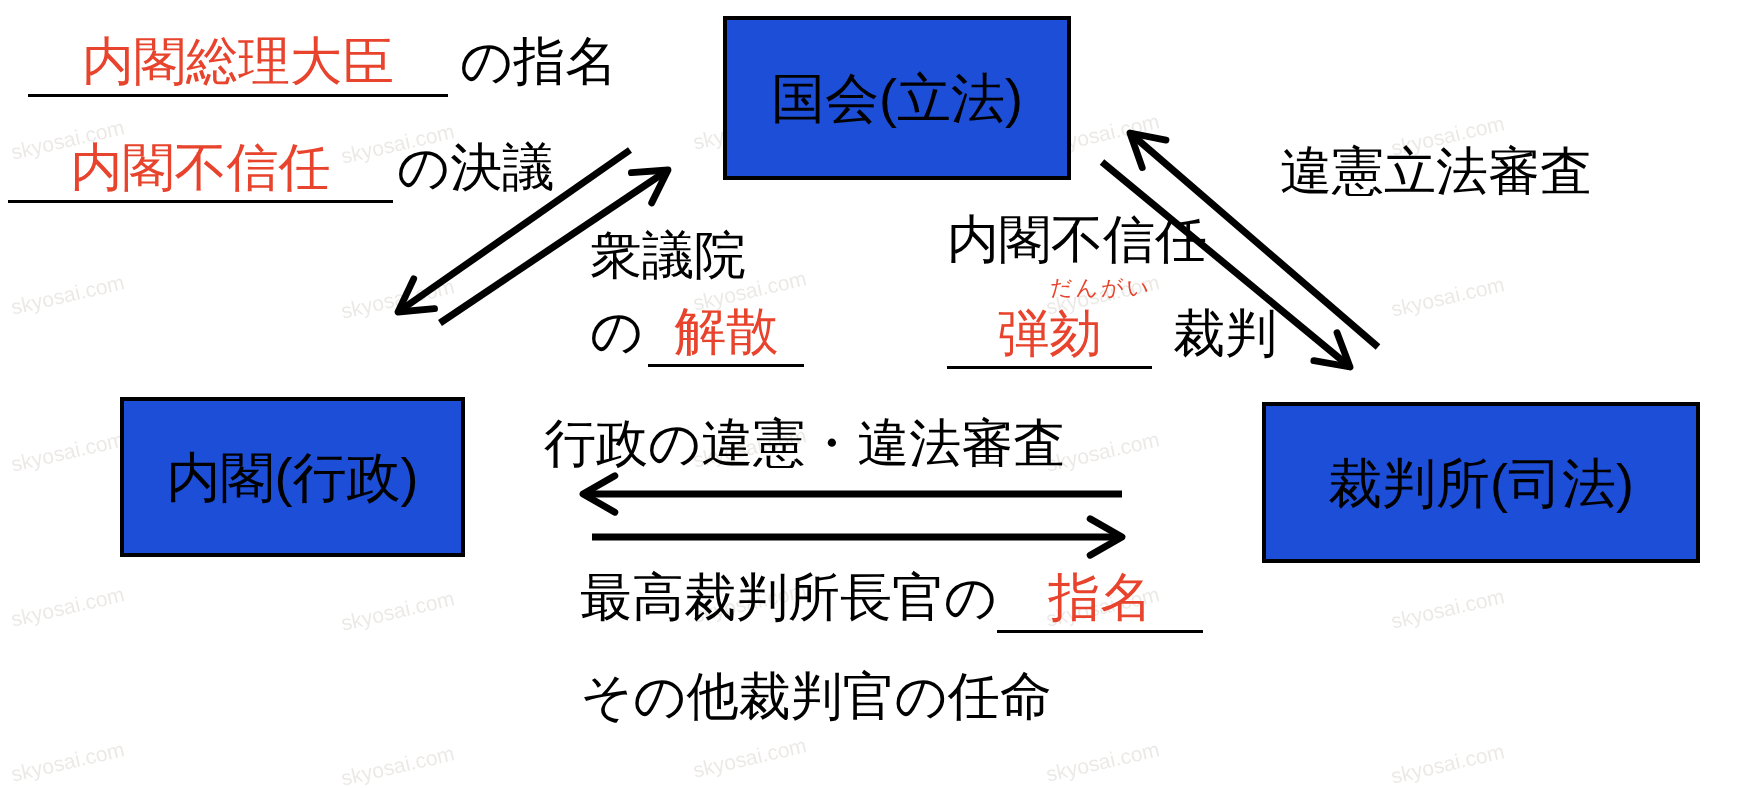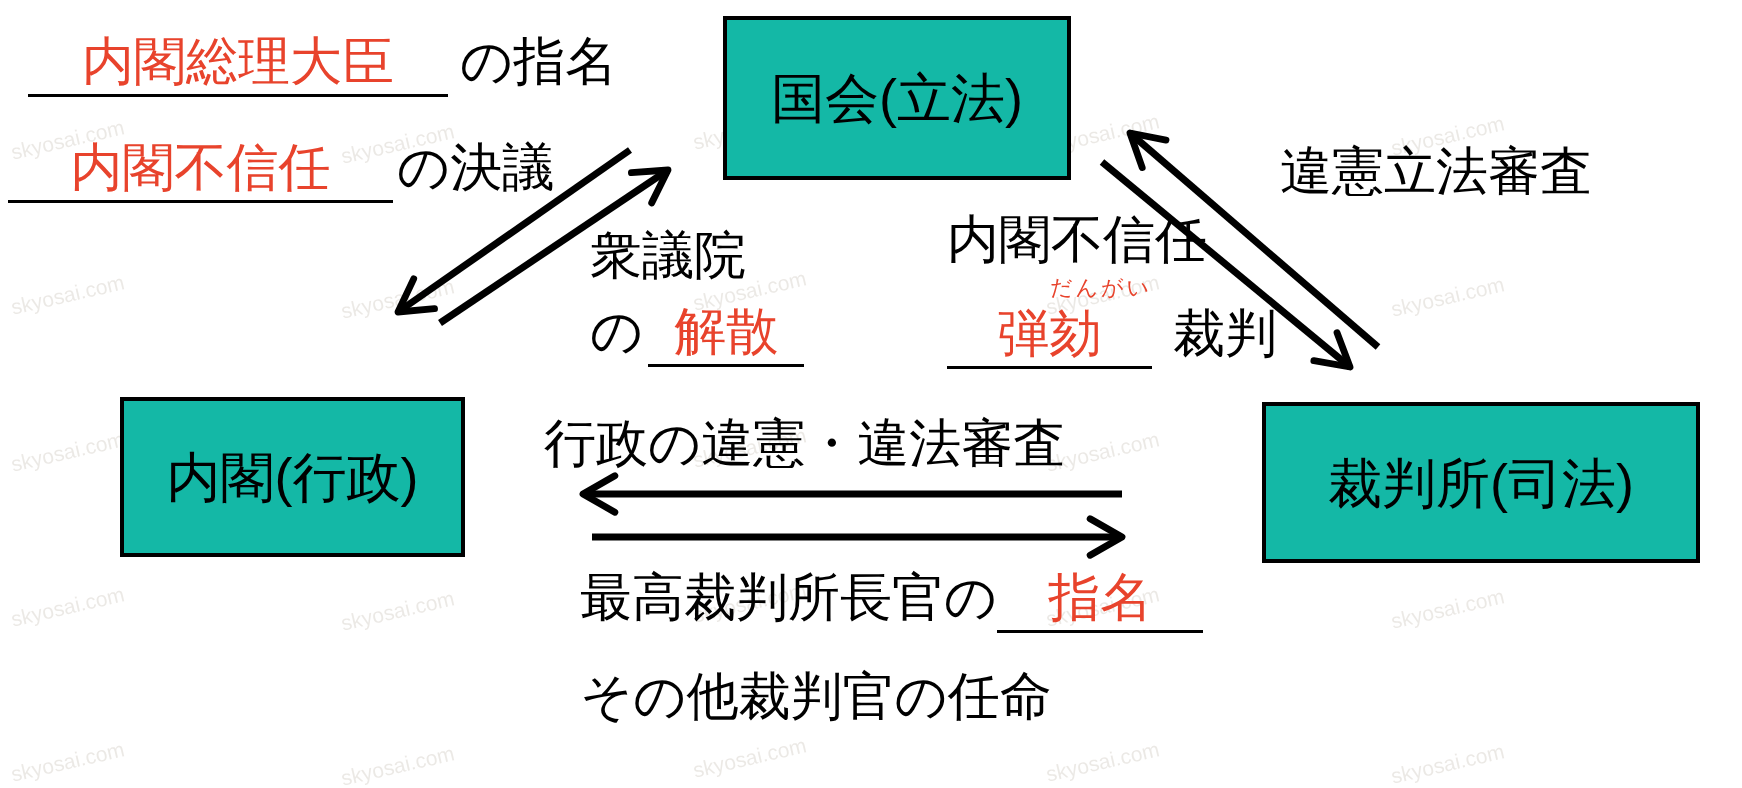--- a/index.html
+++ b/index.html
@@ -4,21 +4,21 @@
 <style>
   html,body{margin:0;padding:0;background:#fff;}
   .canvas{
     position:relative;width:1742px;height:788px;background:#fff;overflow:hidden;
     font-family:"Liberation Sans","DejaVu Sans",sans-serif;color:#000;
   }
   .arrows{position:absolute;left:0;top:0;z-index:1;}
   .wm-layer{position:absolute;left:0;top:0;width:100%;height:100%;z-index:0;pointer-events:none;}
   .wm{position:absolute;font-size:21px;color:#8a7a66;opacity:0.16;transform:rotate(-13deg);white-space:nowrap;}
   .node{
-    position:absolute;z-index:2;background:#14b8a6;border:4px solid #000;
+    position:absolute;z-index:2;background:#1d4ed8;border:4px solid #000;
     display:flex;align-items:center;justify-content:center;
     font-size:54px;line-height:1;white-space:nowrap;
   }
   .txt{position:absolute;z-index:2;font-size:52px;line-height:58px;white-space:nowrap;}
   .blank{
     display:inline-block;text-align:center;vertical-align:baseline;
     border-bottom:3px solid #000;color:var(--red,#E8432C);padding-bottom:4px;
   }
   .rubywrap{position:relative;}
   .furi{

